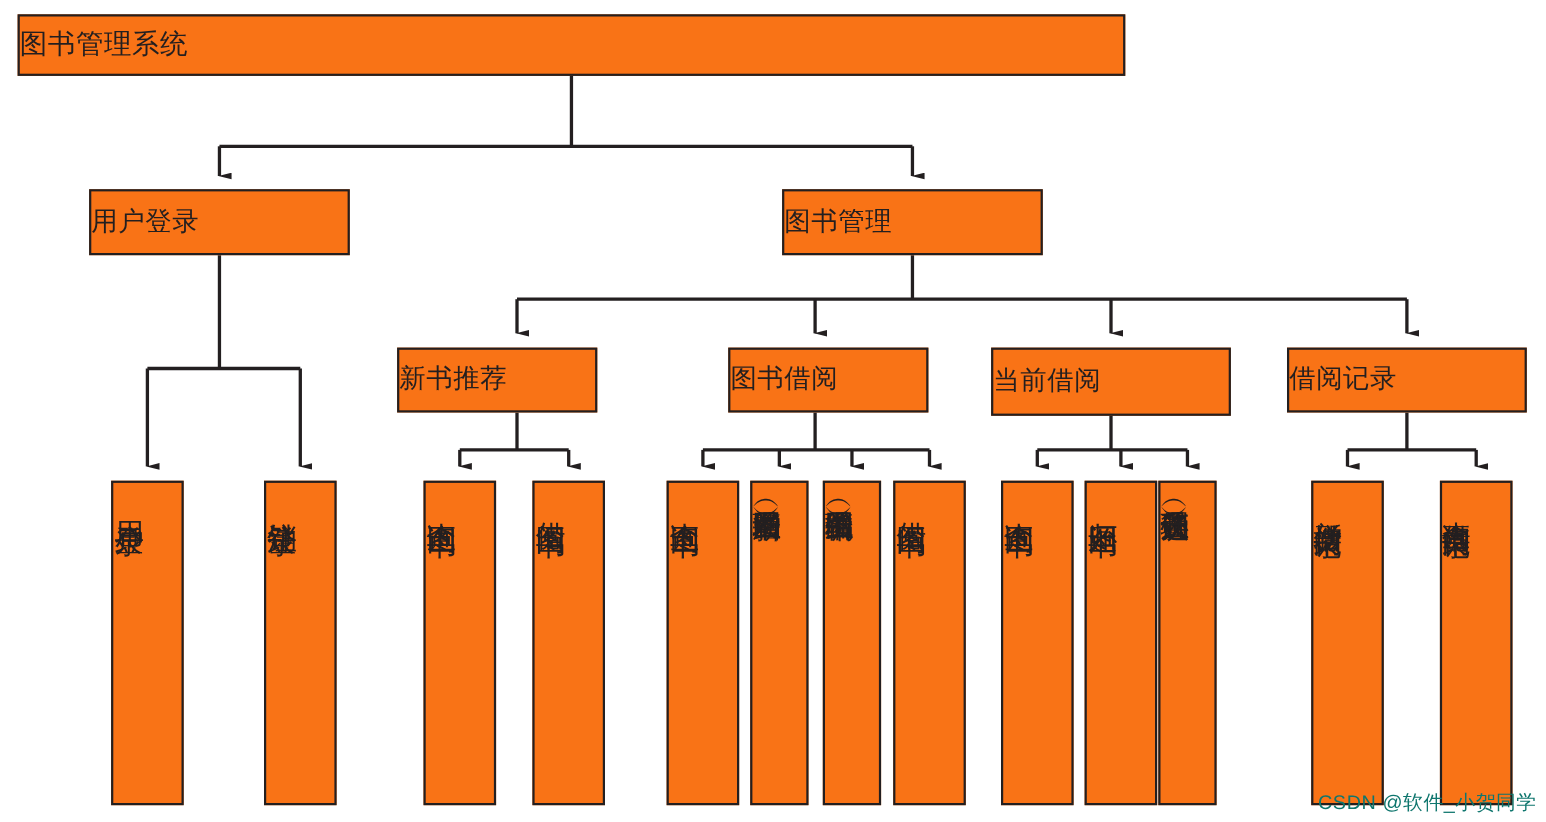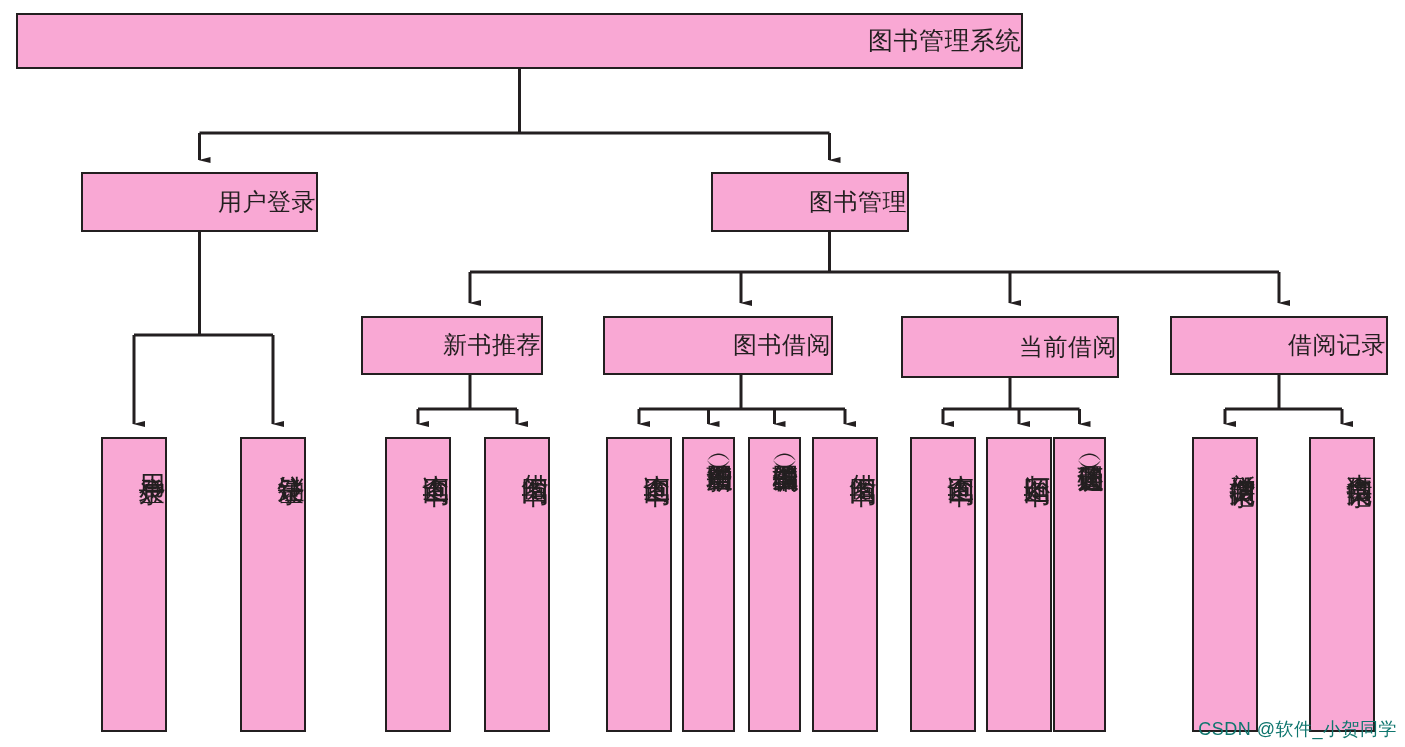--- a/index.html
+++ b/index.html
@@ -23,24 +23,24 @@
     left: 0;
     top: 0;
     width: 1405px;
     height: 747px;
     pointer-events: none;
   }
   .node {
     position: absolute;
     box-sizing: border-box;
     border: 2.5px solid #231f20;
-    background: #f9a8d4;
+    background: #f97316;
     display: flex;
     align-items: center;
-    justify-content: flex-end;
+    justify-content: flex-start;
     color: #231f20;
   }
   .node .lbl {
     display: block;
     text-align: center;
     line-height: 1.18;
     letter-spacing: 0.5px;
   }
   
   .node.horiz .lbl {
@@ -136,28 +136,28 @@
     </g>
   </svg>
 
   <div class="node horiz root" style="left:16px;top:13px;width:1007px;height:56px;">
     <span class="lbl">图书管理系统</span>
   </div>
 
   <div class="node horiz" style="left:81px;top:172px;width:237px;height:60px;">
     <span class="lbl">用户登录</span>
   </div>
-  <div class="node horiz" style="left:711px;top:172px;width:198px;height:60px;padding-left:28px;">
+  <div class="node horiz" style="left:711px;top:172px;width:237px;height:60px;">
     <span class="lbl">图书管理</span>
   </div>
 
   <div class="node horiz" style="left:361px;top:316px;width:182px;height:59px;">
     <span class="lbl">新书推荐</span>
   </div>
-  <div class="node horiz" style="left:603px;top:316px;width:230px;height:59px;font-family:Liberation Serif, serif;">
+  <div class="node horiz" style="left:662px;top:316px;width:182px;height:59px;font-family:Liberation Serif, serif;">
     <span class="lbl">图书借阅</span>
   </div>
   <div class="node horiz" style="left:901px;top:316px;width:218px;height:62px;">
     <span class="lbl">当前借阅</span>
   </div>
   <div class="node horiz" style="left:1170px;top:316px;width:218px;height:59px;">
     <span class="lbl">借阅记录</span>
   </div>
 
   <div class="node vert" style="left:101px;top:437px;width:66px;height:295px;">

